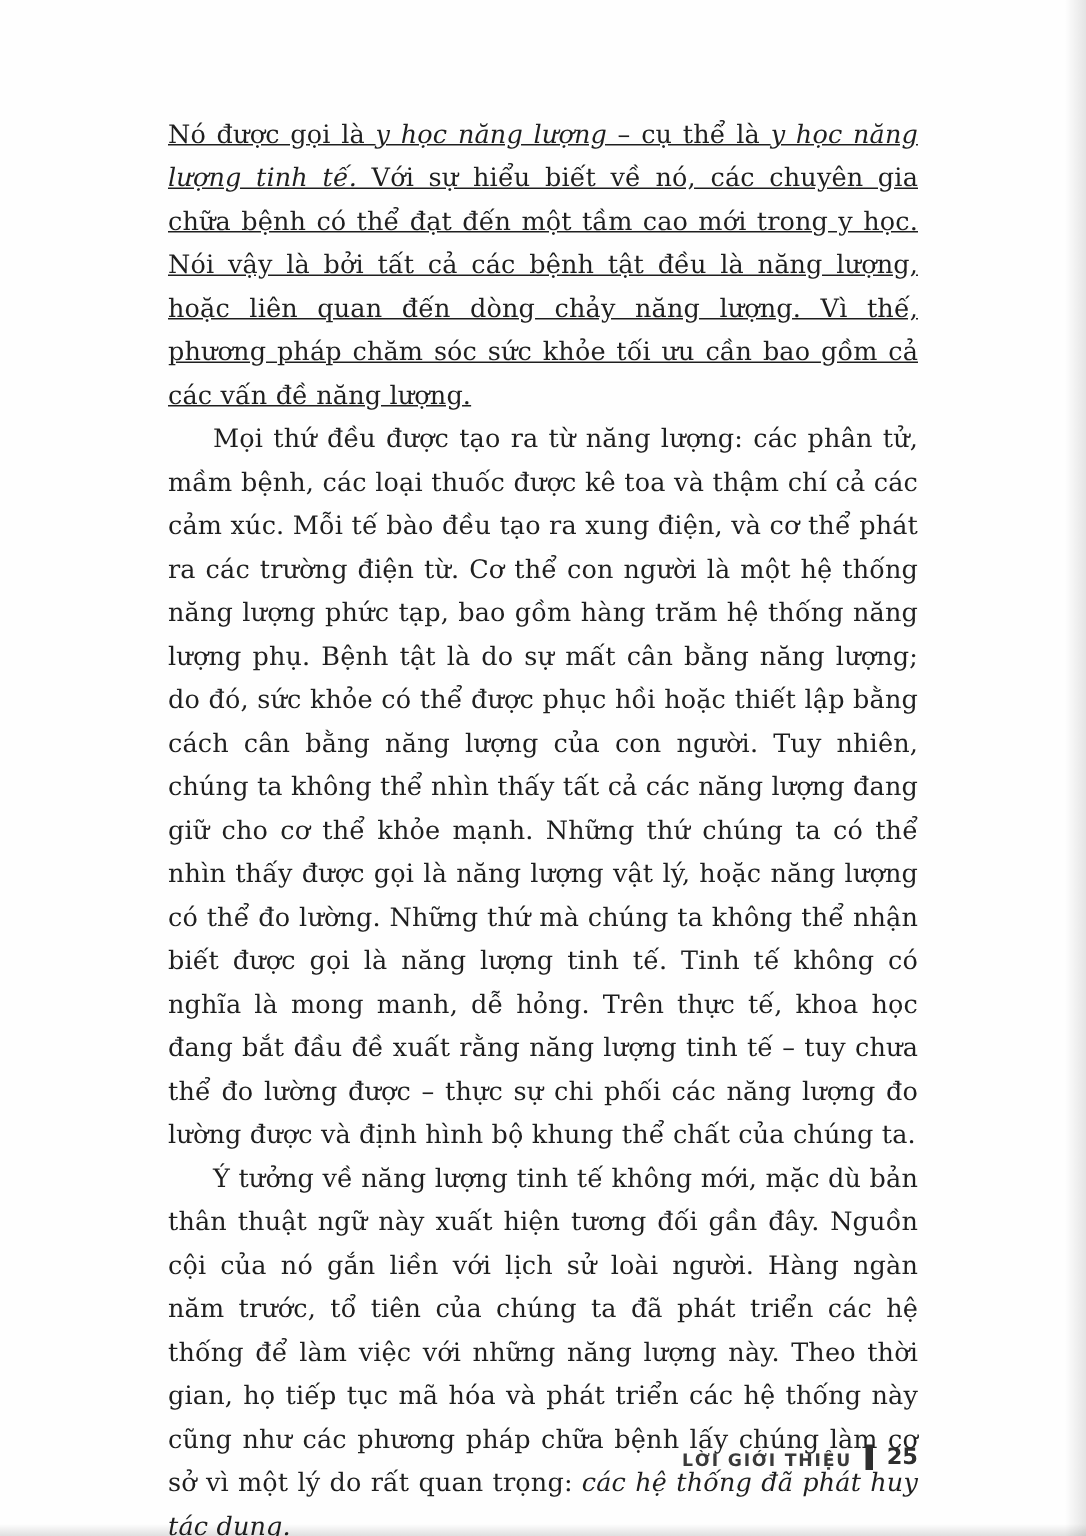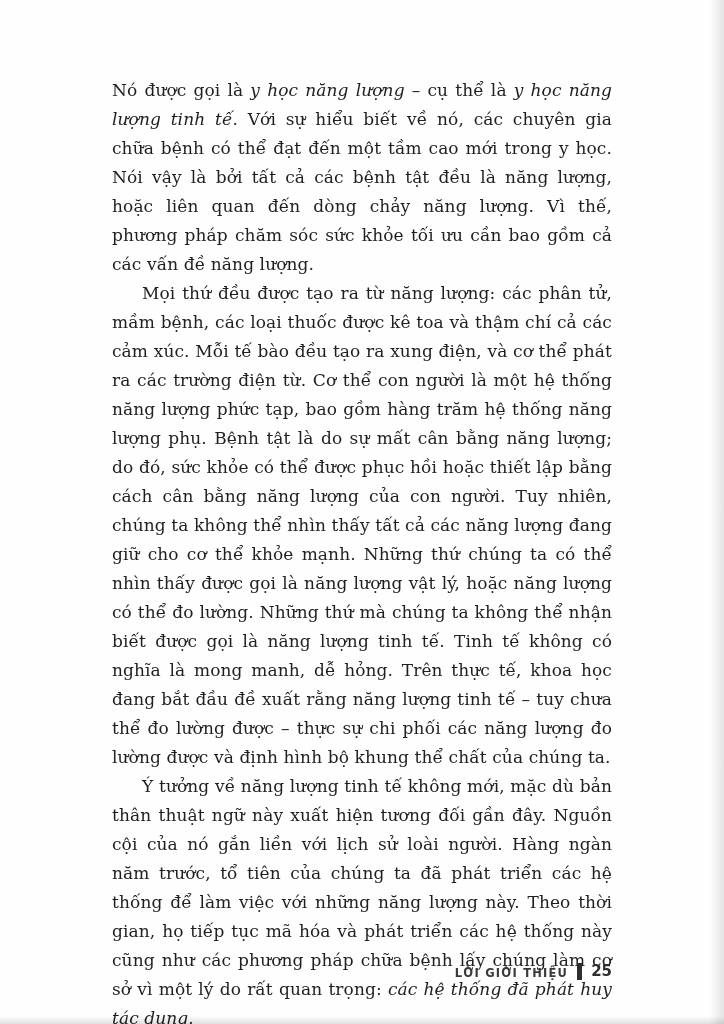--- a/index.html
+++ b/index.html
@@ -43,20 +43,21 @@
     font-size: 17px;
     line-height: 29px;
     letter-spacing: 0.1px;
   }
   .para {
     margin: 0;
     text-indent: 30px;
   }
   .para.no-indent {
     text-indent: 0;
+    text-decoration: underline;
   }
   .run-normal {
     font-style: normal;
   }
   .run-italic {
     font-style: italic;
   }
   .footer {
     position: absolute;
     right: 112px;

